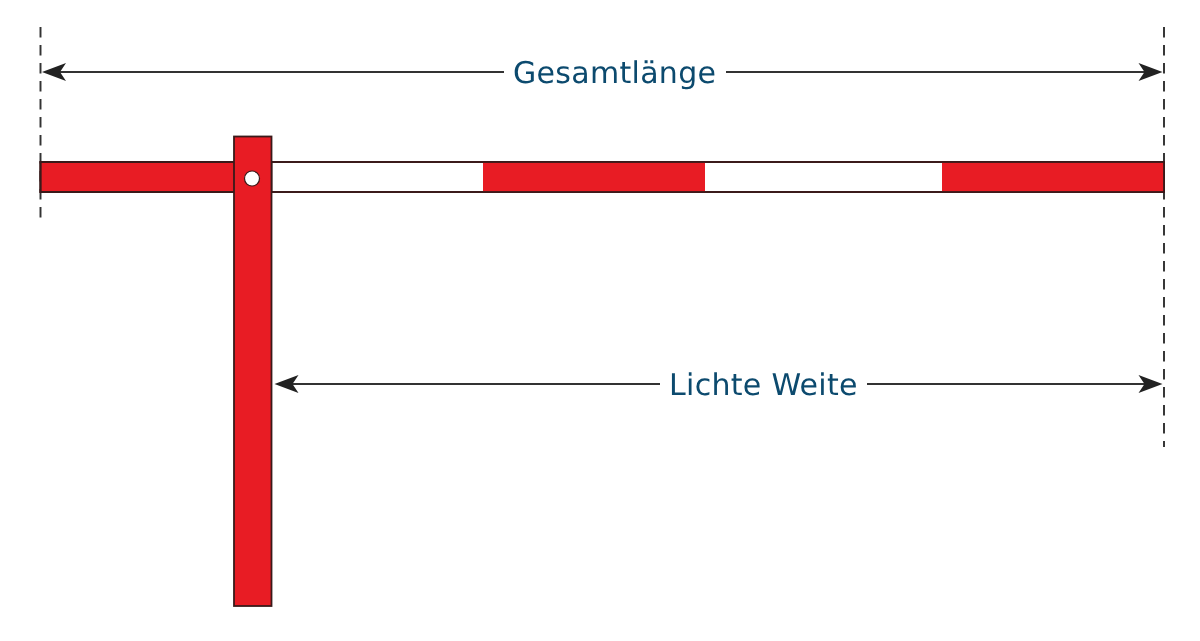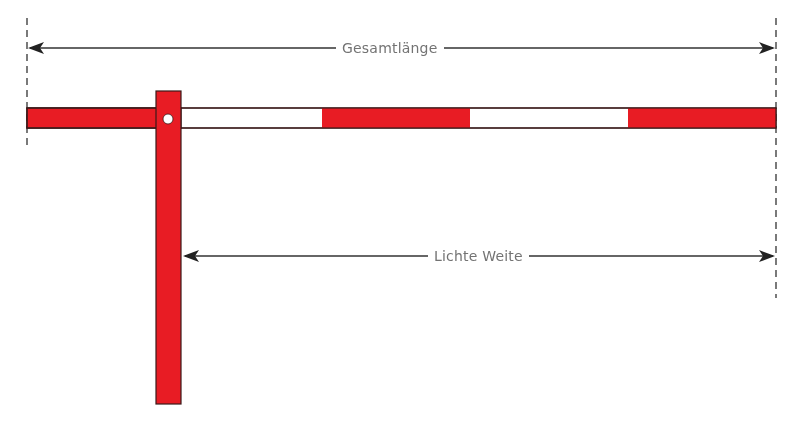--- a/index.html
+++ b/index.html
@@ -1,18 +1,18 @@
 <!DOCTYPE html>
 <html><head>
   <meta charset="utf-8">
   <style>
     html, body { margin: 0; padding: 0; background: #ffffff; }
     body { width: 800px; height: 427px; position: relative; overflow: hidden; font-family: "DejaVu Sans", sans-serif; }
     svg { position: absolute; left: 0; top: 0; }
-    .label { position: absolute; font-size: 14px; color: #737373; background: #ffffff; padding: 0 6px; line-height: 18px; letter-spacing: 0.2px; }
+    .label { position: absolute; font-size: 20px; color: #0c4a6e; background: #ffffff; padding: 0 6px; line-height: 18px; letter-spacing: 0.2px; }
   </style>
 </head>
 <body>
 
 <svg width="800" height="427" viewBox="0 0 800 427">
 
   <line x1="27" y1="18" x2="27" y2="150" stroke="#333" stroke-width="1.3" stroke-dasharray="7,5"></line>
   <line x1="776" y1="18" x2="776" y2="298" stroke="#333" stroke-width="1.3" stroke-dasharray="7,5"></line>
 
   <g>
@@ -34,13 +34,13 @@
     <rect x="628" y="108" width="148" height="20" fill="#e81c24"></rect>
     <rect x="27" y="108" width="749" height="20" fill="none" stroke="#3a1a1a" stroke-width="1.2"></rect>
   </g>
 
   <rect x="156" y="91" width="25" height="313" fill="#e81c24" stroke="#3a1a1a" stroke-width="1.2"></rect>
 
   <circle cx="168" cy="119" r="5" fill="#ffffff" stroke="#3a1a1a" stroke-width="0.8"></circle>
 </svg>
 
 <div class="label" style="left:336px; top:39px;">Gesamtlänge</div>
-<div class="label" style="left:428px; top:247px;">Lichte Weite</div>
+<div class="label" style="left:440px; top:247px;">Lichte Weite</div>
 
 </body></html>

